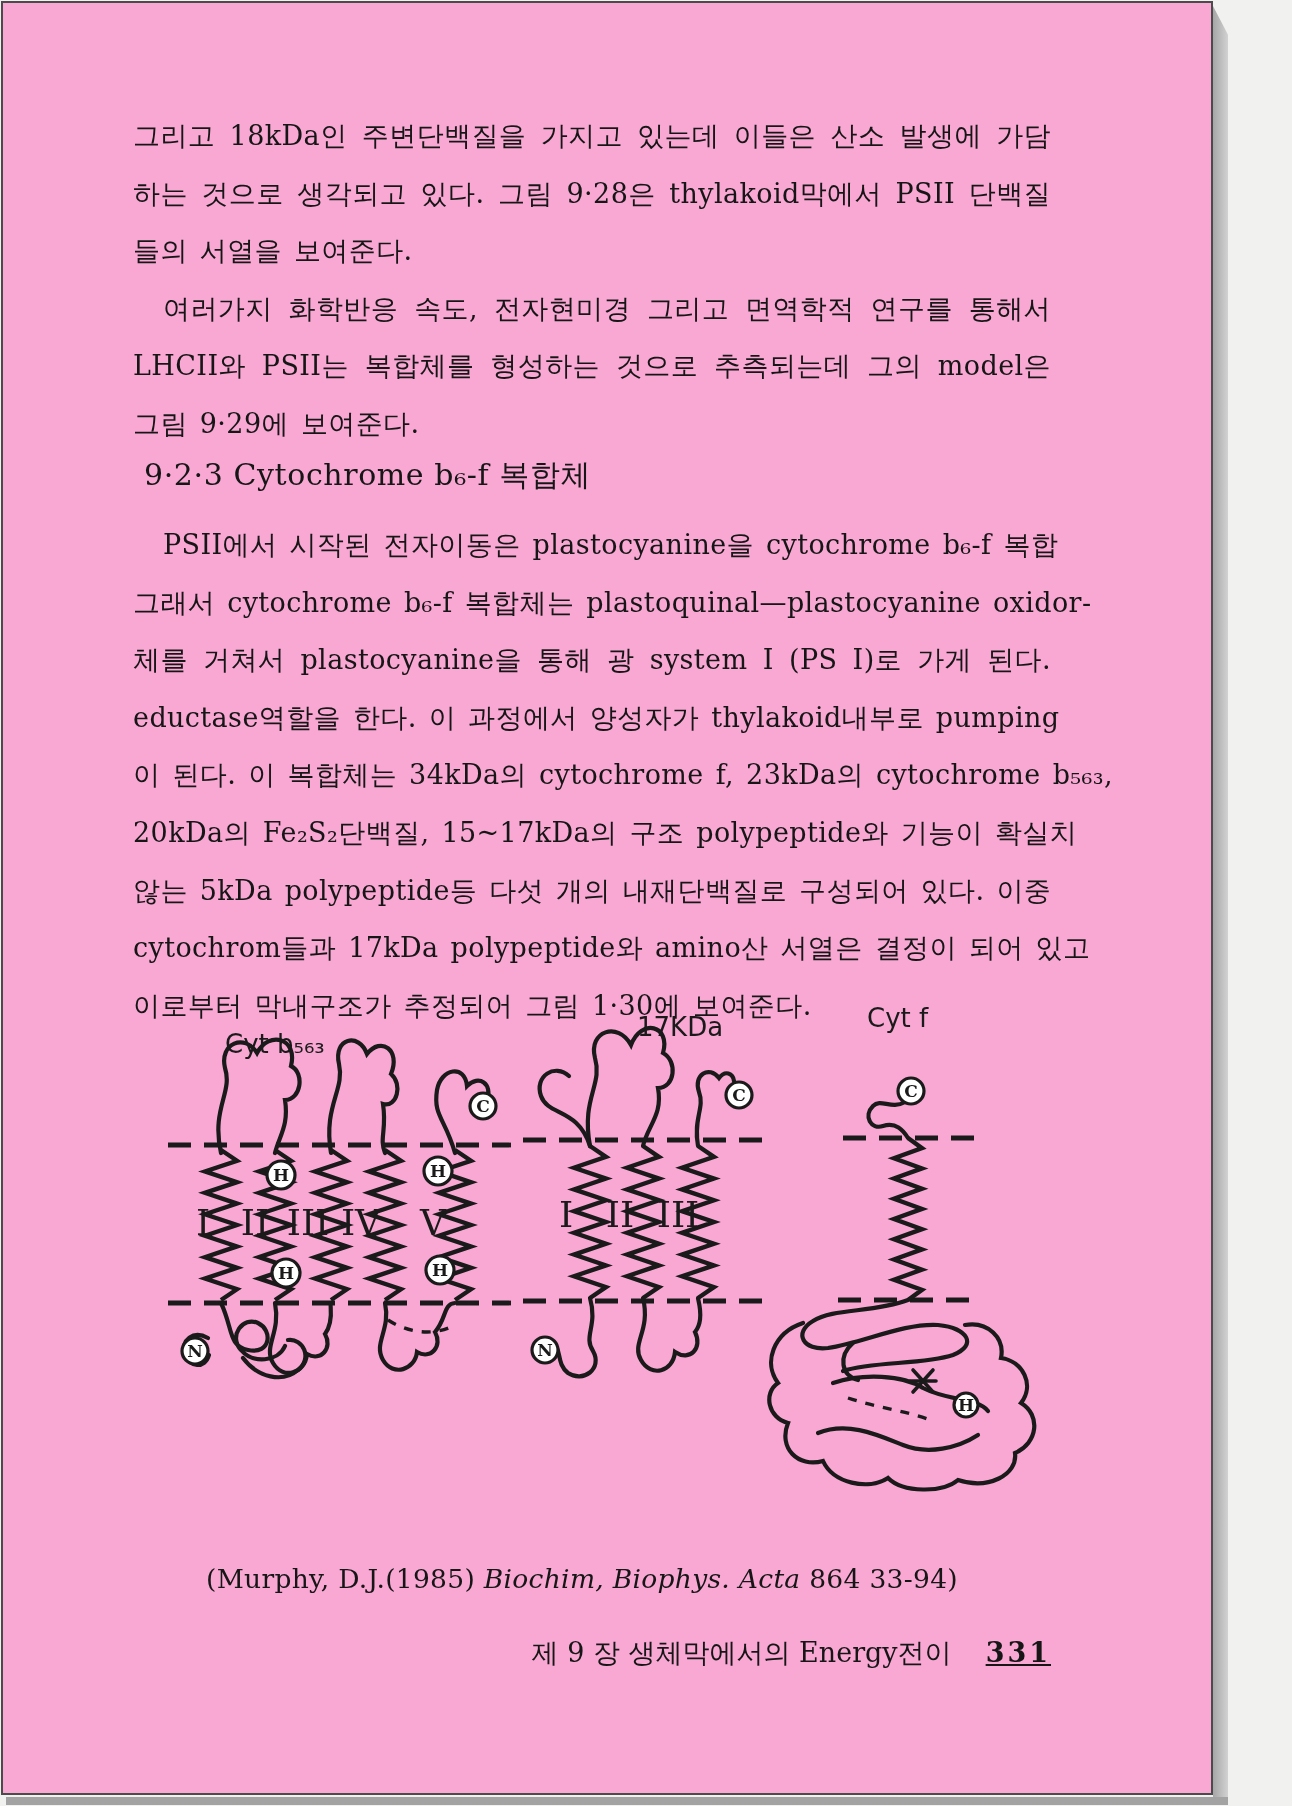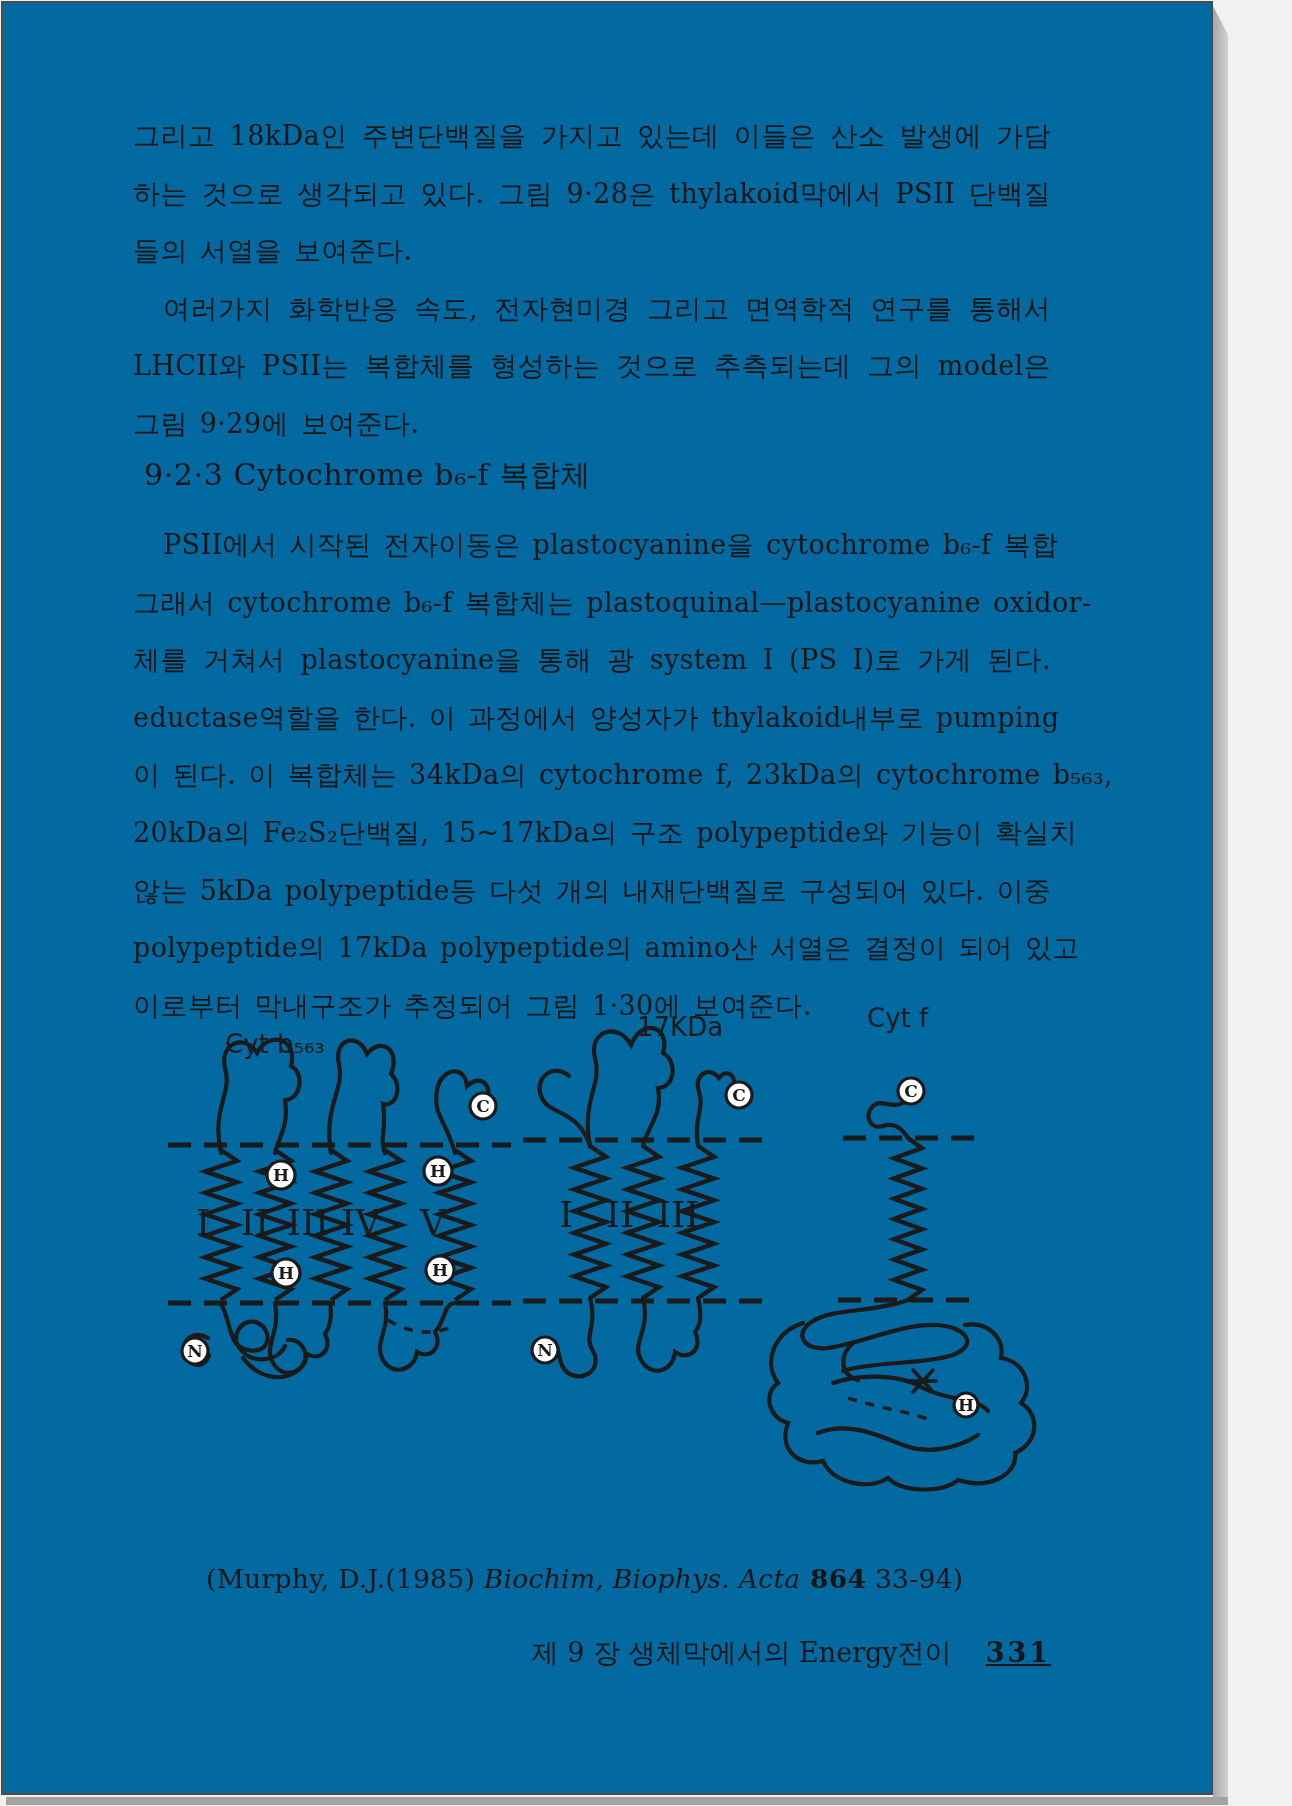--- a/index.html
+++ b/index.html
@@ -6,21 +6,21 @@
   body {
     width:1292px; height:1806px;
     background:#f1f1ef;
     position:relative; overflow:hidden;
     font-family:"DejaVu Serif","Liberation Serif",serif;
     color:#161616;
   }
   .page {
     position:absolute; left:1px; top:1px;
     width:1208px; height:1790px;
-    background:#0369a1;
+    background:#f9a8d4;
     border:2px solid #4b4b4b;
   }
   .edge-right {
     position:absolute; left:1213px; top:6px; width:15px; height:1792px;
     background:linear-gradient(to right,#a6a6a6,#d2d2d2);
     clip-path:polygon(0 0,100% 1.6%,100% 100%,0 100%);
   }
   .edge-bottom {
     position:absolute; left:6px; top:1797px; width:1222px; height:8px;
     background:#a3a3a3;
@@ -53,21 +53,21 @@
   .ast { stroke:#1a1a1a; stroke-width:3.6; stroke-linecap:round; }
   .caption {
     position:absolute; left:148px; top:1508px;
     font-size:28.5px; font-weight:bold; letter-spacing:1.5px; white-space:nowrap;
   }
   .citation {
     position:absolute; left:203px; top:1560px;
     font-size:26.5px; letter-spacing:0.3px; white-space:nowrap;
   }
   .citation .journal { font-style:italic; }
-  .citation .volume  { font-weight:bold; }
+  .citation .volume  { font-weight:normal; }
   .footer {
     position:absolute; left:130px; top:1632px; width:918px;
     text-align:right; font-size:27px; white-space:nowrap;
   }
   .footer .pagenum { font-weight:bold; margin-left:34px; letter-spacing:3px;text-decoration:underline; }
 </style>
 </head>
 <body>
 
 <div class="page">
@@ -84,21 +84,21 @@
   <div class="heading">9·2·3  Cytochrome b₆-f 복합체</div>
 
   <div class="block block2">
     <div class="textline indent">PSII에서 시작된 전자이동은 plastocyanine을 cytochrome b₆-f 복합</div>
     <div class="textline">그래서 cytochrome b₆-f 복합체는 plastoquinal—plastocyanine oxidor-</div>
     <div class="textline">체를 거쳐서 plastocyanine을 통해 광 system I (PS I)로 가게 된다.</div>
     <div class="textline">eductase역할을 한다. 이 과정에서 양성자가 thylakoid내부로 pumping</div>
     <div class="textline">이 된다. 이 복합체는 34kDa의 cytochrome f, 23kDa의 cytochrome b₅₆₃,</div>
     <div class="textline">20kDa의 Fe₂S₂단백질, 15~17kDa의 구조 polypeptide와 기능이 확실치</div>
     <div class="textline">않는 5kDa polypeptide등 다섯 개의 내재단백질로 구성되어 있다. 이중</div>
-    <div class="textline">polypeptide의 17kDa polypeptide의 amino산 서열은 결정이 되어 있고</div>
+    <div class="textline">cytochrom들과 17kDa polypeptide와 amino산 서열은 결정이 되어 있고</div>
     <div class="textline para-end">이로부터 막내구조가 추정되어 그림 1·30에 보여준다.</div>
   </div>
 
   <div class="figure">
     <svg width="1060" height="505" viewBox="0 0 1060 505">
 
       <text class="figlabel" x="132" y="50">Cyt b₅₆₃</text>
       <text class="figlabel" x="544" y="33">17KDa</text>
       <text class="figlabel" x="774" y="24">Cyt f</text>
 

